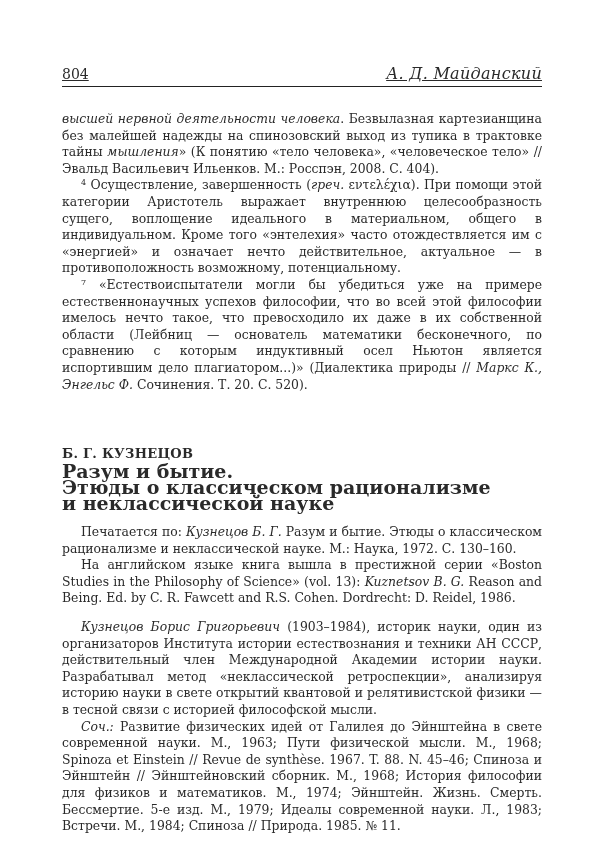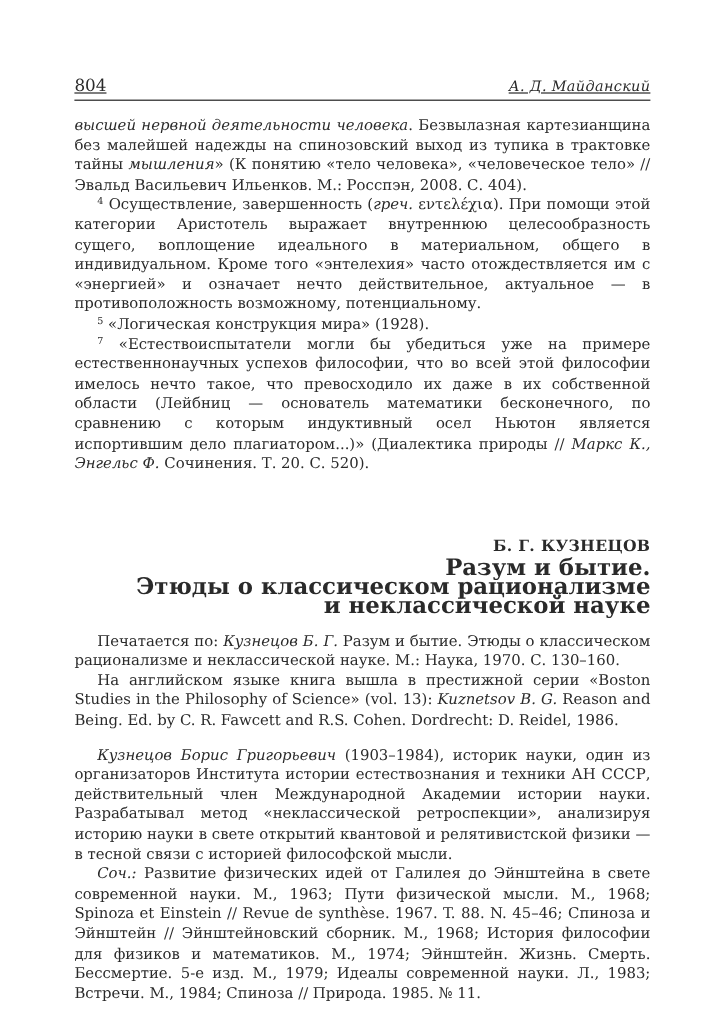--- a/index.html
+++ b/index.html
@@ -1,27 +1,27 @@
 <!DOCTYPE html>
 <html><head>
 <meta charset="utf-8">
 <style>
   html, body { margin: 0; padding: 0; background: #ffffff; }
   body { width: 600px; height: 849px; position: relative; overflow: hidden;
          font-family: "DejaVu Serif", "Liberation Serif", serif; color: #2a2a2a; }
   .page { position: absolute; left: 62px; top: 64px; width: 480px; }
   .running-head { display: flex; justify-content: space-between; align-items: baseline;
                   font-size: 14px; padding-bottom: 3px; border-bottom: 1.2px solid #222; text-decoration: underline; }
-  .running-head .author { font-style: italic; font-size: 12px; letter-spacing: 0.3px; }
+  .running-head .author { font-style: italic; font-size: 16px; letter-spacing: 0.3px; }
   .text { font-size: 12.4px; line-height: 16.6px; text-align: justify; hyphens: manual; }
-  .notes { margin-top: 12px; }
+  .notes { margin-top: 24px; }
   .notes p { margin: 0; }
   .notes p.indent { text-indent: 19px; }
   sup { font-size: 8px; vertical-align: 4px; line-height: 0; }
-  .header-block { text-align: right; margin-top: 52px; }
+  .header-block { text-align: left; margin-top: 52px; }
   .header-block .name { font-weight: bold; font-size: 13px; letter-spacing: 0.3px; line-height: 18px; }
   .header-block .title { font-weight: bold; font-size: 19px; line-height: 16px; }
   .header-block .frag { font-size: 12.4px; line-height: 16px; }
   .section { margin-top: 13px; }
   .section p { margin: 0; text-indent: 19px; }
   .gap { margin-top: 12px; }
   i { font-style: italic; }
 </style>
 </head>
 <body>
@@ -31,35 +31,34 @@
   <div class="running-head">
     <span>804</span>
     <span class="author">А. Д. Майданский</span>
   </div>
 
   <div class="text notes">
     <p><i>высшей нервной деятельности человека</i><span>. Безвылазная картезианщина без малейшей надежды на спинозовский выход из тупика в трактовке тайны </span><i>мышления</i><span>» (К понятию «тело человека», «человеческое тело» // Эвальд Васильевич Ильенков. М.: Росспэн, 2008. С. 404).</span></p>
 
     <p class="indent"><sup>4</sup><span> Осуществление, завершенность (</span><i>греч.</i><span> εντελέχια). При помощи этой категории Аристотель выражает внутреннюю целесообразность сущего, воплощение идеального в материальном, общего в индивидуальном. Кроме того «энтелехия» часто отождествляется им с «энергией» и означает нечто действительное, актуальное — в противоположность возможному, потенциальному.</span></p>
 
-    <p class="indent"><sup>5</sup><span> «Логическая конструкция мира» (1928).</span></p>
 
 
     <p class="indent"><sup>7</sup><span> «Естествоиспытатели могли бы убедиться уже на примере естественнонаучных успехов философии, что во всей этой философии имелось нечто такое, что превосходило их даже в их собственной области (Лейбниц — основатель математики бесконечного, по сравнению с которым индуктивный осел Ньютон является испортившим дело плагиатором...)» (Диалектика природы // </span><i>Маркс К., Энгельс Ф.</i><span> Сочинения. Т. 20. С. 520).</span></p>
   </div>
 
   <div class="header-block">
     <div class="name">Б. Г. КУЗНЕЦОВ</div>
     <div class="title">Разум и бытие.</div>
     <div class="title">Этюды о классическом рационализме</div>
     <div class="title">и неклассической науке</div>
   </div>
 
   <div class="text section">
-    <p><span>Печатается по: </span><i>Кузнецов Б. Г.</i><span> Разум и бытие. Этюды о классическом рационализме и неклассической науке. М.: Наука, 1970. С. 130–160.</span></p>
+    <p><span>Печатается по: </span><i>Кузнецов Б. Г.</i><span> Разум и бытие. Этюды о классическом рационализме и неклассической науке. М.: Наука, 1972. С. 130–160.</span></p>
     <p><span>На английском языке книга вышла в престижной серии «Boston Studies in the Philosophy of Science» (vol. 13): </span><i>Kuznetsov B. G.</i><span> Reason and Being. Ed. by C. R. Fawcett and R.S. Cohen. Dordrecht: D. Reidel, 1986.</span></p>
   </div>
 
   <div class="text section gap">
     <p><i>Кузнецов Борис Григорьевич</i><span> (1903–1984), историк науки, один из организаторов Института истории естествознания и техники АН СССР, действительный член Международной Академии истории науки. Разрабатывал метод «неклассической ретроспекции», анализируя историю науки в свете открытий квантовой и релятивистской физики — в тесной связи с историей философской мысли.</span></p>
     <p><i>Соч.:</i><span> Развитие физических идей от Галилея до Эйнштейна в свете современной науки. М., 1963; Пути физической мысли. М., 1968; Spinoza et Einstein // Revue de synthèse. 1967. T. 88. N. 45–46; Спиноза и Эйнштейн // Эйнштейновский сборник. М., 1968; История философии для физиков и математиков. М., 1974; Эйнштейн. Жизнь. Смерть. Бессмертие. 5-е изд. М., 1979; Идеалы современной науки. Л., 1983; Встречи. М., 1984; Спиноза // Природа. 1985. № 11.</span></p>
   </div>
 
 </div>
 

